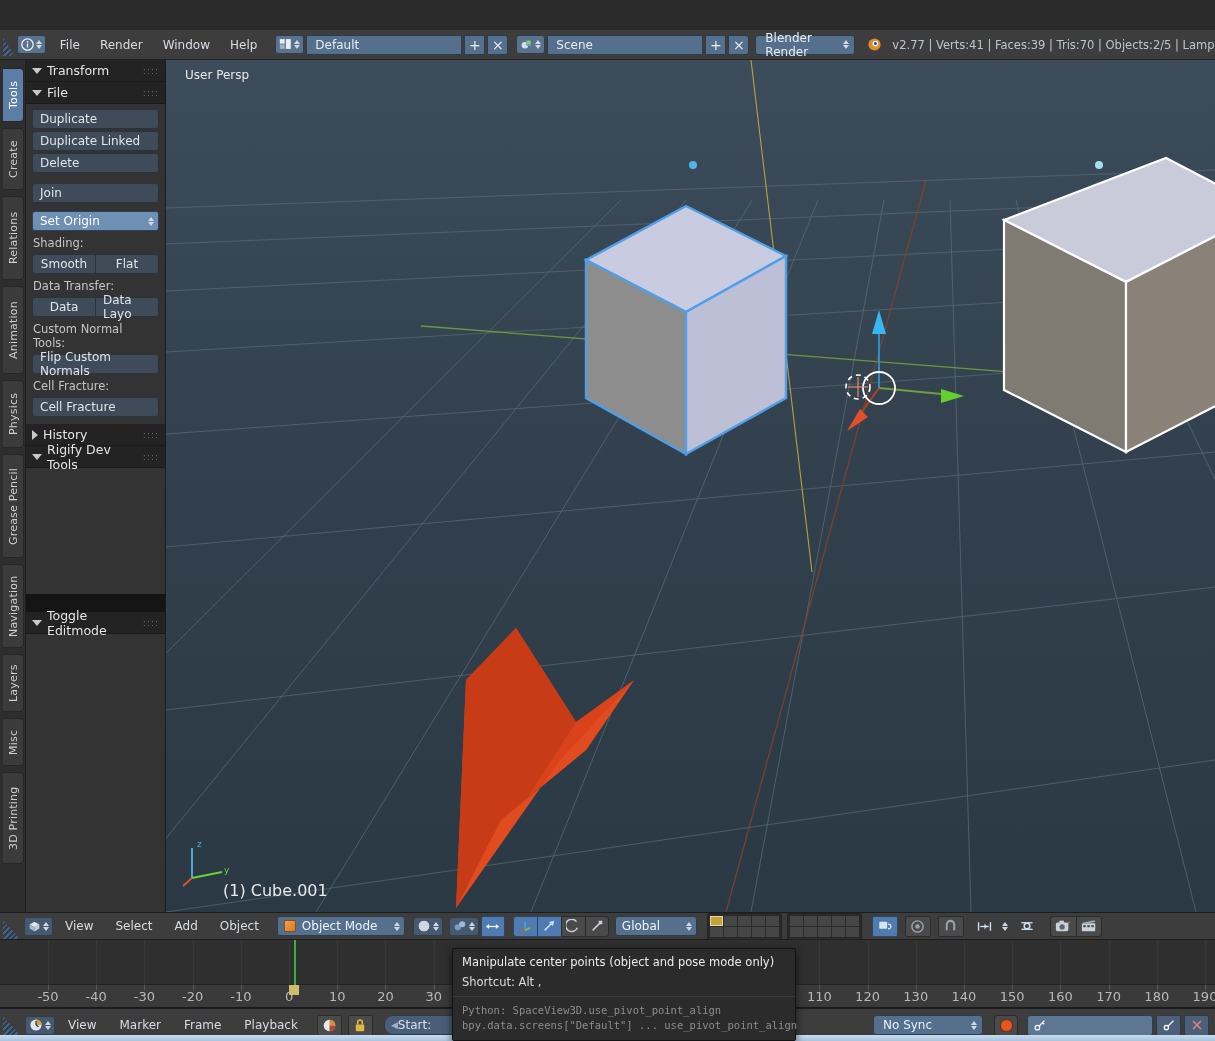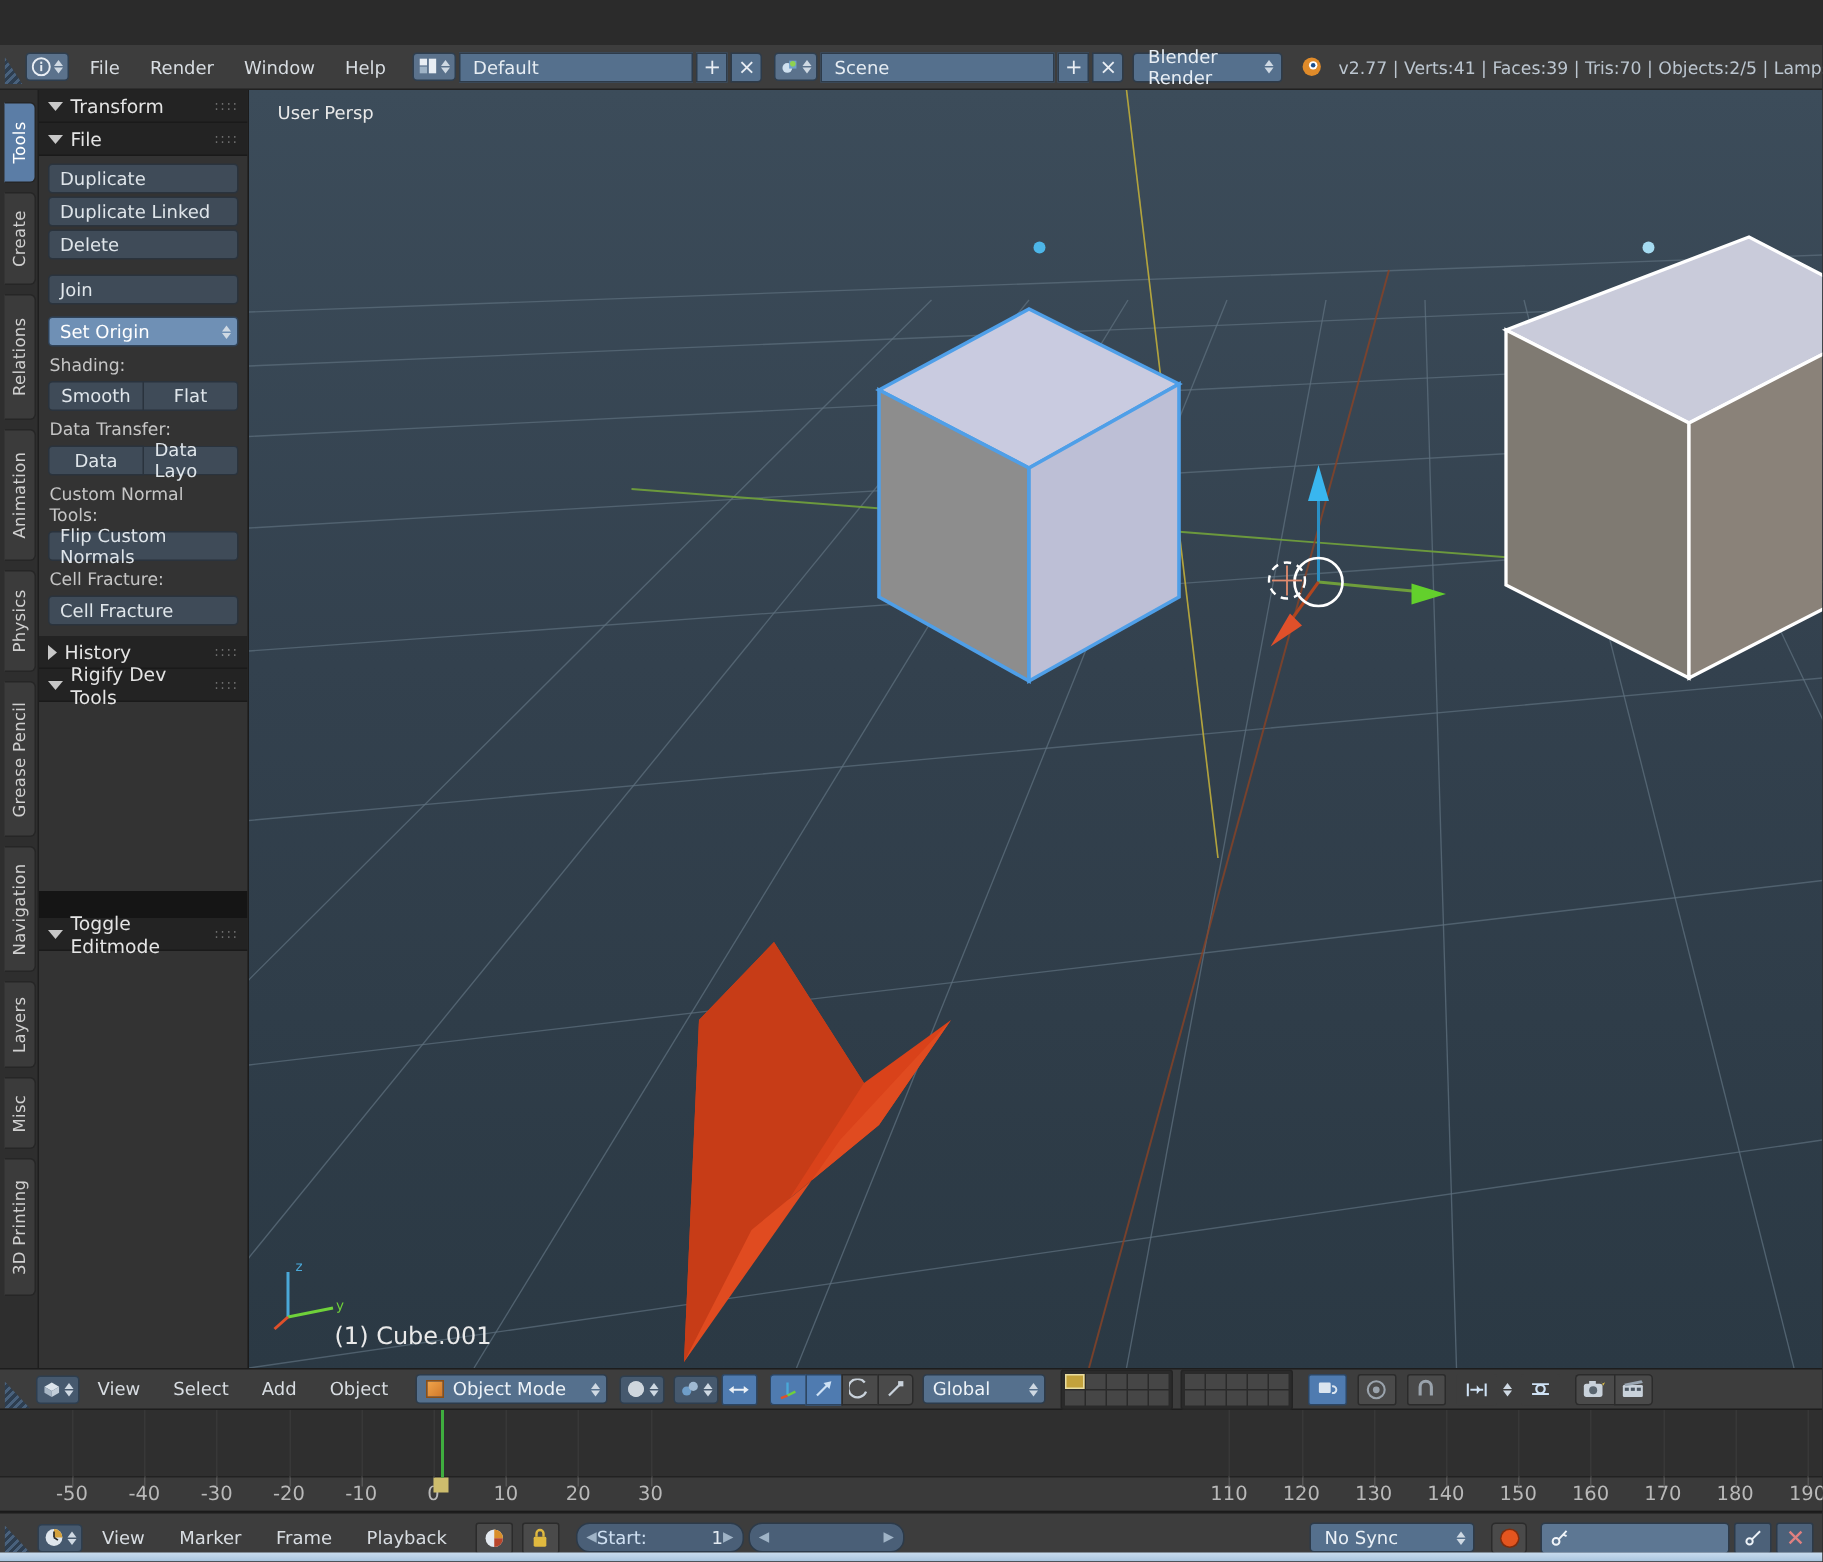--- a/index.html
+++ b/index.html
@@ -794,15 +794,22 @@
         </svg>
     </div>
     <div class="ibtn" style="width:25px;background:#4c6179;border-color:#2c3a49;margin-right:6px">
       <svg width="14" height="14" viewBox="0 0 16 16">
           <line x1="3.5" y1="3.5" x2="12.5" y2="12.5" stroke="#e08080" stroke-width="1.8"></line>
           <line x1="12.5" y1="3.5" x2="3.5" y2="12.5" stroke="#e08080" stroke-width="1.8"></line>
         </svg>
     </div>
   </div>
 
+  <div class="tooltip">
+    <div class="tt-title">Manipulate center points (object and pose mode only)</div>
+    <div class="tt-sc">Shortcut: Alt ,</div>
+    <div class="tt-sep"></div>
+    <div class="tt-py">Python: SpaceView3D.use_pivot_point_align</div>
+    <div class="tt-py">bpy.data.screens["Default"] ... use_pivot_point_align</div>
+  </div>
 
   <div class="statusbar"></div>
 </div>
 
 </body></html>

